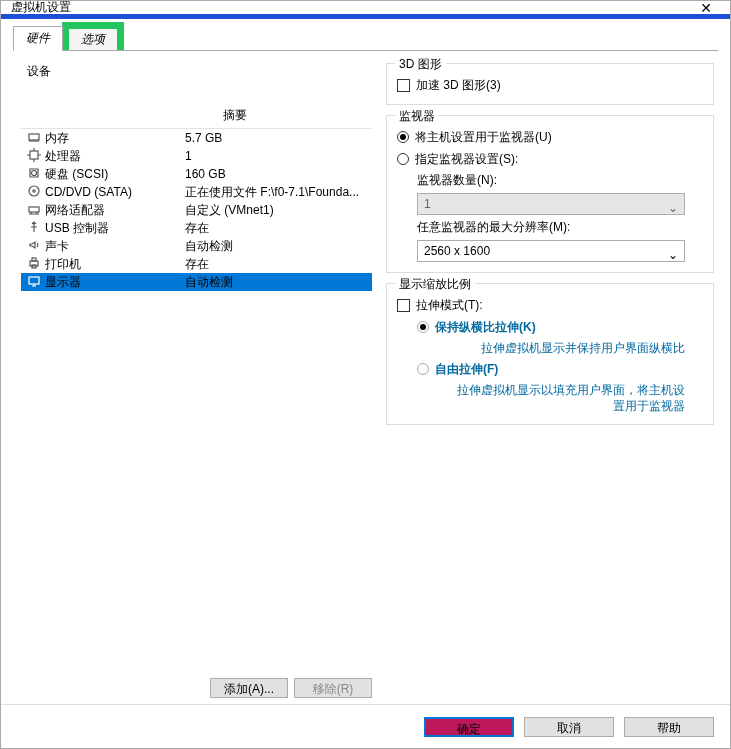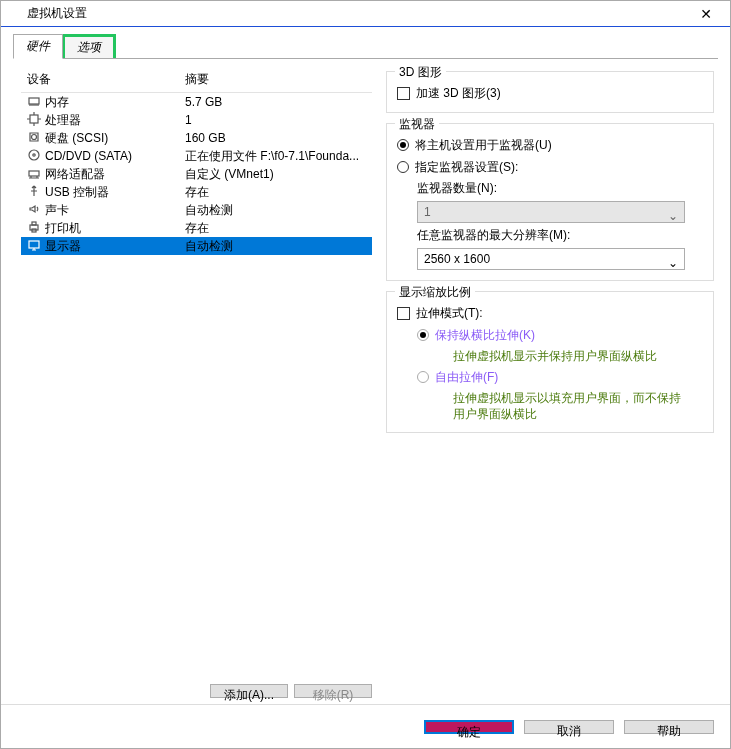--- a/index.html
+++ b/index.html
@@ -1,56 +1,56 @@
 <!DOCTYPE html>
 <html><head>
 <meta charset="utf-8">
 <style>
   * { box-sizing: border-box; font-family: "Microsoft YaHei", "Segoe UI", Tahoma, sans-serif; font-size: 12px; }
   body { margin: 0; background: #fff; color: #000; }
   .window { width: 731px; height: 749px; border: 1px solid #aaa; display: flex; flex-direction: column; background:#fff;}
-  .titlebar { height: 26px; display: flex; align-items: center; padding: 0 4px 0 26px; border-bottom: 1px solid #1d4ed8;}
+  .titlebar { height: 18px; display: flex; align-items: center; padding: 0 4px 0 10px; border-bottom: 5px solid #1d4ed8;}
   .titlebar .title { flex: 1; }
   .titlebar .close { width: 40px; text-align: center; font-size: 14px; line-height: 28px; }
   .body { flex: 1; padding: 8px 12px 0 12px; display: flex; flex-direction: column; }
   .tabs { display:flex; align-items:flex-end; height:24px; position:relative;font-style:italic;}
   .tabs::after{content:"";position:absolute;left:0;right:0;bottom:0;height:1px;background:#aaa;}
   .tab { padding: 3px 12px; border:1px solid #aaa; border-bottom:1px solid #fff; background:#fff; position:relative; z-index:1; margin-right:-1px;}
-  .tab.inactive { border:3px solid #22c55e; border-bottom:1px solid #aaa; background:#f5f5f5; z-index:0; margin-top:2px; padding:2px 12px;}
+  .tab.inactive { border:7px solid #22c55e; border-bottom:1px solid #aaa; background:#f5f5f5; z-index:0; margin-top:2px; padding:2px 12px;}
   .content { flex:1; display:flex; position:relative;}
   .left { width: 367px; padding: 8px 8px 6px 8px; display:flex; flex-direction:column;}
   .device-list { flex:1; border:0; }
-  .device-list .header { display:flex; padding: 4px 6px 4px 6px; border-bottom:1px solid #e3e3e3;}
+  .device-list .header { display:flex; padding: 4px 6px 4px 6px; border-bottom:1px solid #e3e3e3;gap:38px;}
   .col-dev { width: 158px; }
-  .col-sum { flex:1; }
+  .col-sum { flex:1;margin-top:44px; }
   .row { display:flex; align-items:center; padding: 1px 6px; height:18px; white-space:nowrap; overflow:hidden;}
   .row.selected { background:#0078d7; color:#000000;}
   .row svg { width:14px; height:14px; margin-right:4px; flex:0 0 14px;}
   .row .dev-label { width: 140px; overflow:hidden; text-overflow:ellipsis;}
   .row .dev-sum { flex:1; overflow:hidden; text-overflow:ellipsis;}
   .left-buttons { display:flex; justify-content:flex-end; gap:6px; padding-top:4px;}
-  .btn { min-width:78px; height:14px; border:1px solid #adadad; background:#e1e1e1; text-align:center; line-height:21px; padding:0 12px;}
+  .btn { min-width:78px; height:20px; border:1px solid #adadad; background:#e1e1e1; text-align:center; line-height:21px; padding:0 12px;}
   .btn.disabled { color:#888;}
   .right { flex:1; padding: 12px 4px 0 6px; display:flex; flex-direction:column; gap:10px;}
   .group { border:1px solid #ddd; padding: 8px 28px 10px 10px; position:relative;}
   .group > .legend { position:absolute; top:-8px; left:8px; background:#fff; padding:0 4px;}
   .group .inner { padding-top:4px; display:flex; flex-direction:column; gap:4px;}
   .check, .radio { display:flex; align-items:center; gap:6px; line-height:18px;}
   .check .box { width:13px; height:13px; border:1px solid #333; }
   .radio .dot { width:12px; height:12px; border:1px solid #333; border-radius:50%; position:relative;}
   .radio.sel .dot::after { content:""; position:absolute; inset:2px; background:#000; border-radius:50%;}
-  .radio.dis { color:#8b5cf6;}
+  .radio.dis { color:#0369a1;font-weight:bold;}
   .radio.dis .dot{ border-color:#aaa;}
   .indent { margin-left: 20px; display:flex; flex-direction:column; gap:4px;}
   .field-label { color:#000;}
   .select { border:1px solid #adadad; height:22px; line-height:20px; padding:0 6px; position:relative; background:#fff;}
   .select.disabled { background:#e6e6e6; color:#666;}
   .select .chev { position:absolute; right:6px; top:4px;}
   .desc { color:#000; line-height:16px;}
-  .desc.dis { color:#4d7c0f;}
+  .desc.dis { color:#0369a1;text-align:right;}
   .indent2 { margin-left: 36px;}
   .footer { height:44px; border-top:1px solid #ddd; display:flex; justify-content:flex-end; align-items:center; gap:10px; padding:0 16px;}
   .footer .btn { min-width:90px;}
   .footer .btn.primary { border:2px solid #0078d7; background:#be185d;}
   svg { stroke:#555; fill:none; stroke-width:1.2;}
   .row.selected svg { stroke:#fff;}
 </style>
 </head>
 <body>
 
@@ -200,21 +200,21 @@
             <div class="indent">
               <label class="radio sel dis">
                 <span class="dot"></span>
                 <span>保持纵横比拉伸(K)</span>
               </label>
               <div class="indent2 desc dis">拉伸虚拟机显示并保持用户界面纵横比</div>
               <label class="radio dis">
                 <span class="dot"></span>
                 <span>自由拉伸(F)</span>
               </label>
-              <div class="indent2 desc dis">拉伸虚拟机显示以填充用户界面，而不保持用户界面纵横比</div>
+              <div class="indent2 desc dis">拉伸虚拟机显示以填充用户界面，将主机设置用于监视器</div>
             </div>
           </div>
         </div>
       </div>
     </div>
   </div>
 
   <div class="footer">
     <div class="btn primary">确定</div>
     <div class="btn">取消</div>

